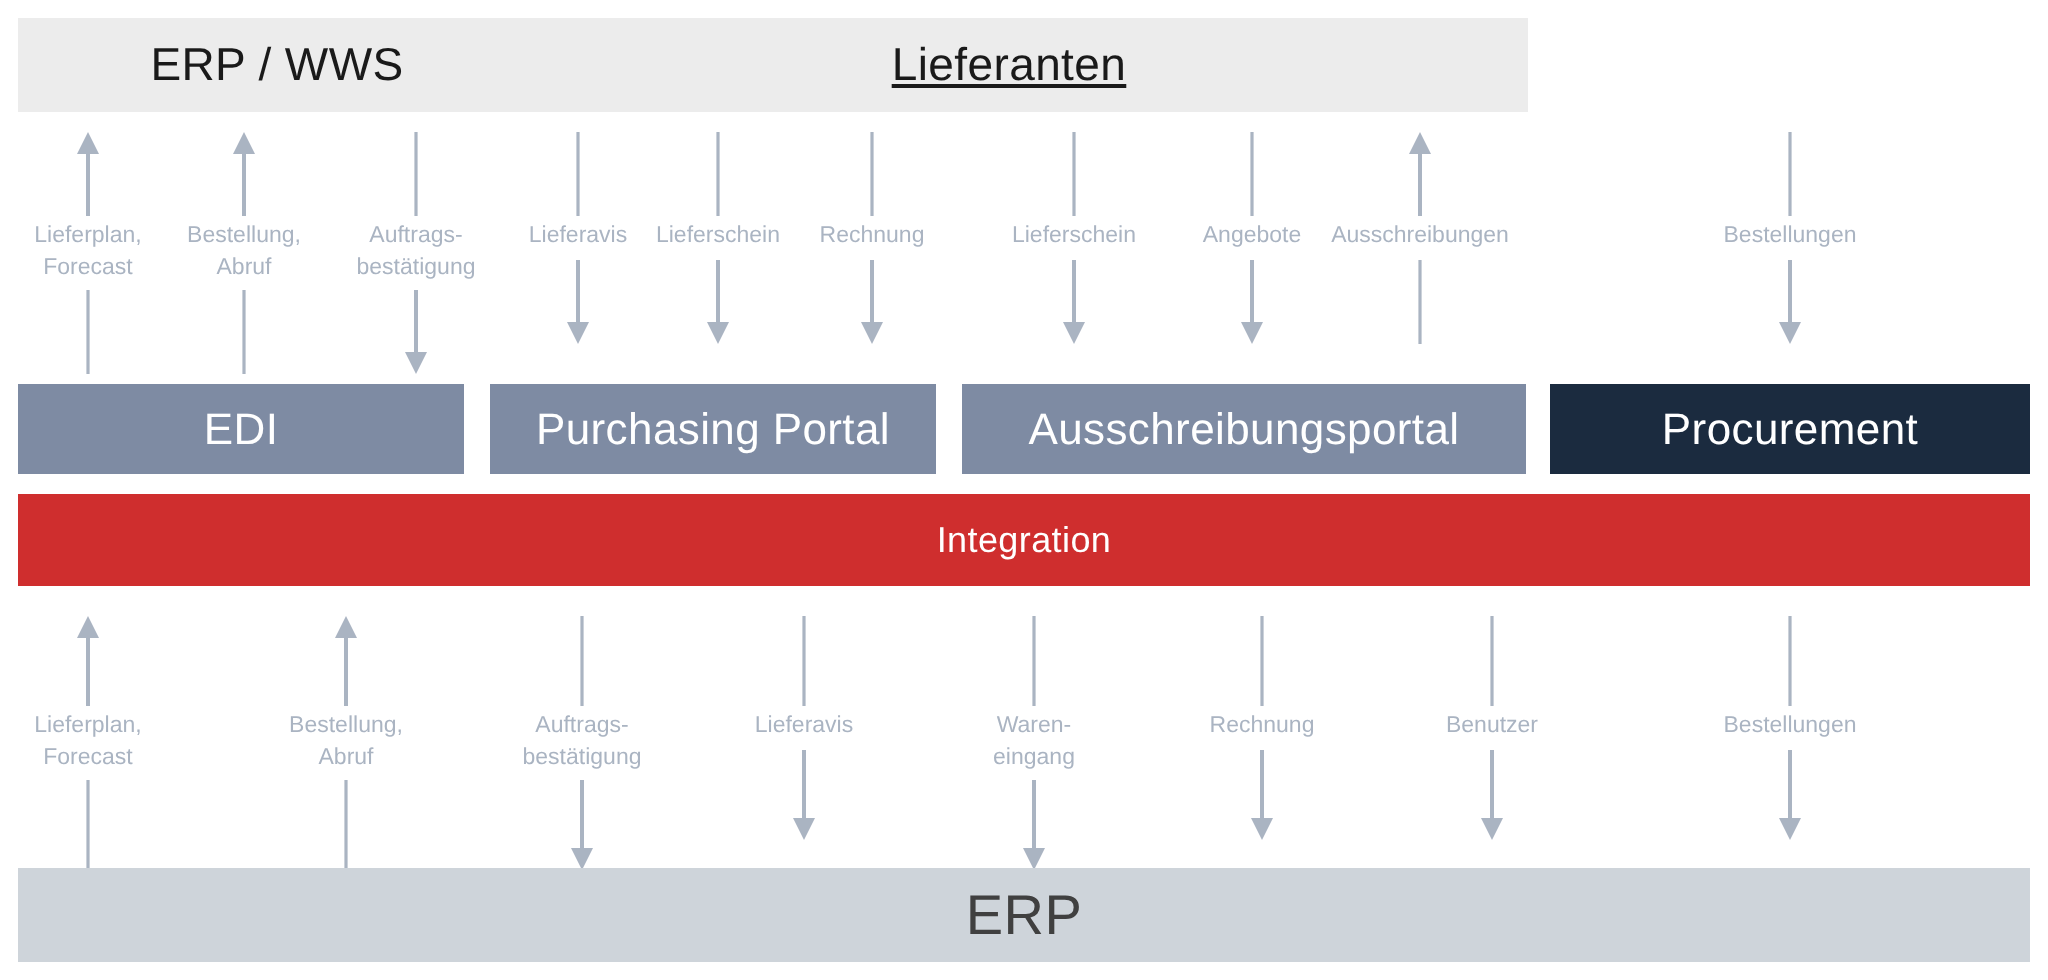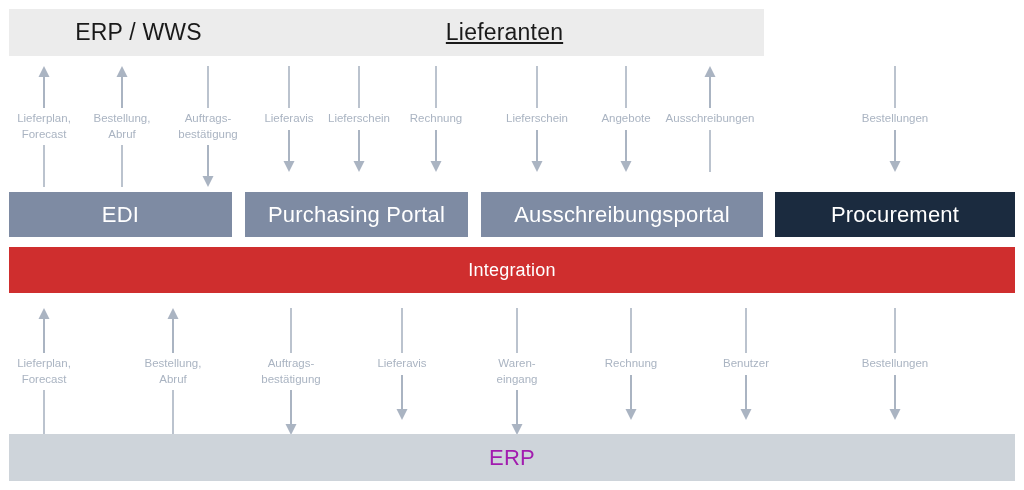--- a/index.html
+++ b/index.html
@@ -46,22 +46,22 @@
     justify-content: center;
     color: #ffffff;
     font-size: 18px;
     letter-spacing: 0.2px;
   }
   .erp-bar {
     position: absolute;
     display: flex;
     align-items: center;
     justify-content: center;
-    color: #a21caf;
-    font-size: 22px;
+    color: #404040;
+    font-size: 28px;
     letter-spacing: 0.2px;
   }
   .flow {
     position: absolute;
     transform: translateX(-50%);
     display: flex;
     flex-direction: column;
     align-items: center;
     width: 120px;
   }

